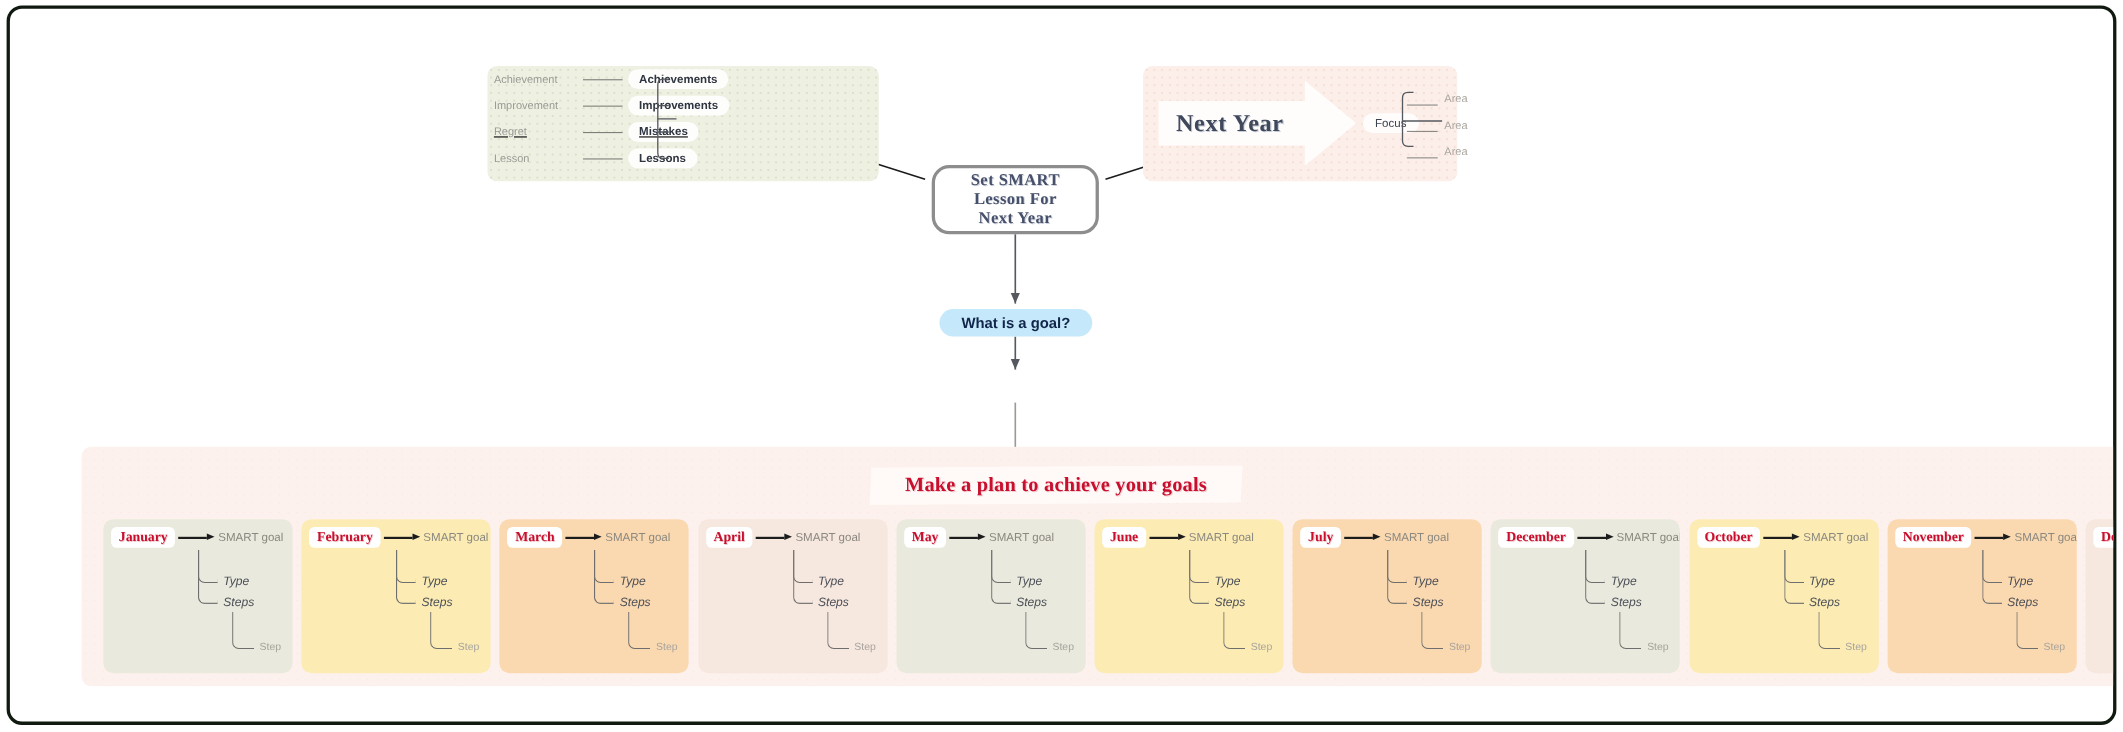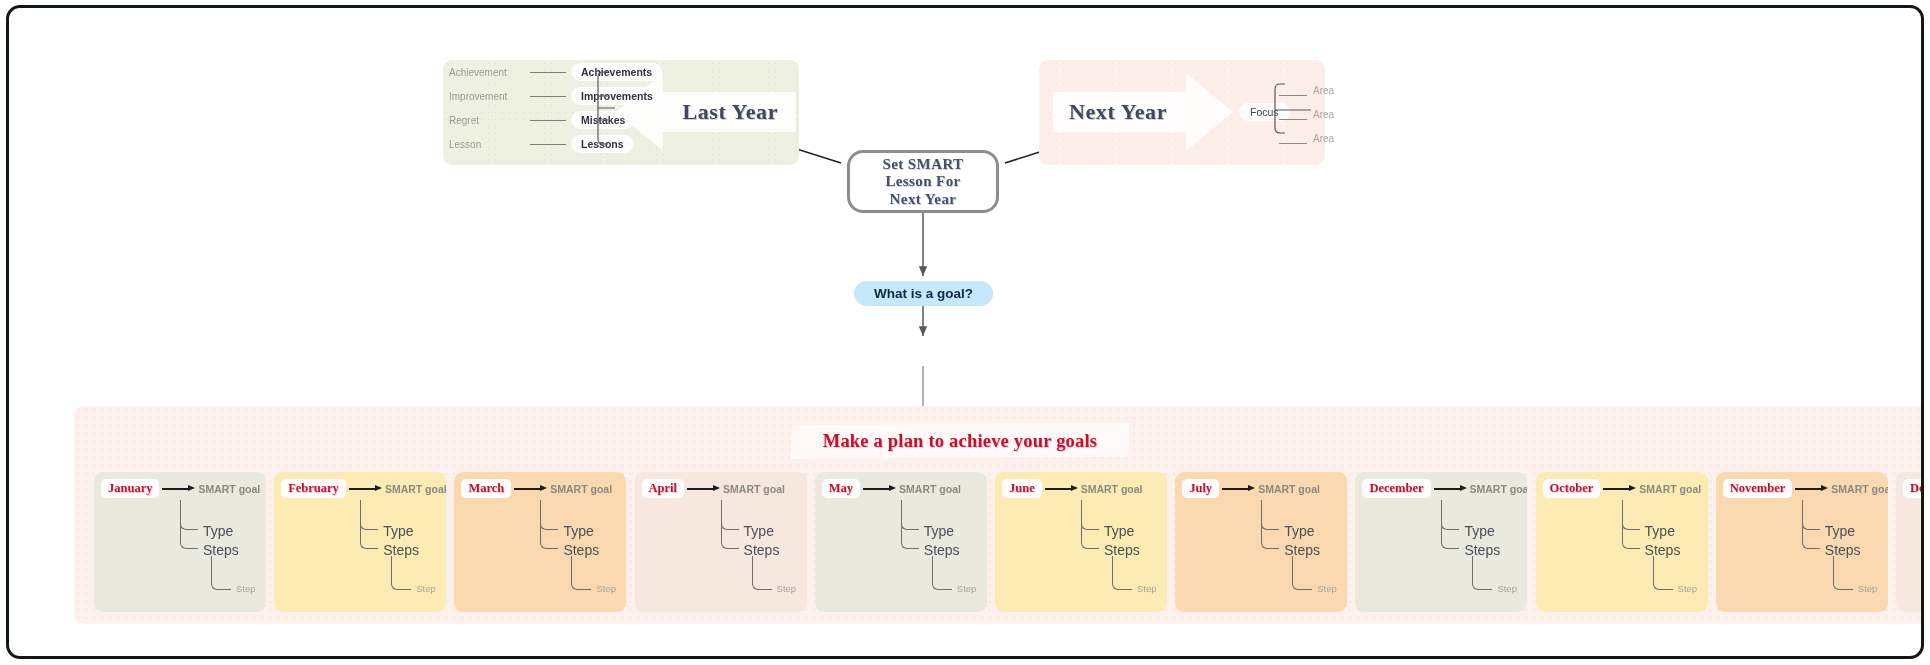--- a/index.html
+++ b/index.html
@@ -165,22 +165,22 @@
   }
   .head-arrow { position: relative; width: 33px; height: 10px; margin: 0 3px; }
   .head-arrow .shaft { position: absolute; left: 0; top: 4.5px; width: 26px; height: 1.6px; background: #1c1c1c; }
   .head-arrow .tip {
     position: absolute; right: 0; top: 1.5px;
     width: 0; height: 0;
     border-top: 3.5px solid transparent;
     border-bottom: 3.5px solid transparent;
     border-left: 7px solid #1c1c1c;
   }
-  .smart-goal { font-size: 10.5px; color: #8b8880; white-space: nowrap; font-weight: bold; }
-  .node-label { position: absolute; font-size: 14px; color: #4b4f57; white-space: nowrap; }
+  .smart-goal { font-size: 10.5px; color: #8b8880; white-space: nowrap; }
+  .node-label { position: absolute; font-size: 11px; color: #4b4f57; white-space: nowrap; font-style: italic; }
   .step-label { position: absolute; font-size: 9.5px; color: #a8a49d; white-space: nowrap; }
   .elbow {
     position: absolute;
     border-left: 1.4px solid #6e6e6e;
     border-bottom: 1.4px solid #6e6e6e;
     border-bottom-left-radius: 6px;
   }
 </style>
 </head>
 <body>
@@ -205,35 +205,32 @@
       <line x1="914" y1="205" x2="914" y2="268" stroke="#55585e" stroke-width="1.5" marker-end="url(#ahs)"></line>
 
       <line x1="914" y1="298" x2="914" y2="328" stroke="#55585e" stroke-width="1.5" marker-end="url(#ahs)"></line>
 
       <line x1="914" y1="358" x2="914" y2="416" stroke="#9a9a96" stroke-width="1.5"></line>
 
       <line x1="1183" y1="97" x2="1225" y2="97" stroke="#3a3a3a" stroke-width="1.2" marker-end="url(#ahs)"></line>
     </svg>
 
     <div id="lastyear-panel">
-      <div class="arrow-left-shape">
-        <span class="serif-title">Last Year</span>
-      </div>
 
       <div class="ly-row" style="left:6px; top:4px;">
         <span class="ly-sublabel">Achievement</span>
         <span class="ly-dash"></span>
         <span class="ly-pill">Achievements</span>
       </div>
       <div class="ly-row" style="left:6px; top:28px;">
         <span class="ly-sublabel">Improvement</span>
         <span class="ly-dash"></span>
         <span class="ly-pill">Improvements</span>
       </div>
-      <div class="ly-row" style="left:6px; top:52px;">
+      <div class="ly-row" style="left:6px; top:52px;text-decoration:underline;">
         <span class="ly-sublabel">Regret</span>
         <span class="ly-dash"></span>
         <span class="ly-pill">Mistakes</span>
       </div>
       <div class="ly-row" style="left:6px; top:76px;">
         <span class="ly-sublabel">Lesson</span>
         <span class="ly-dash"></span>
         <span class="ly-pill">Lessons</span>
       </div>
 

